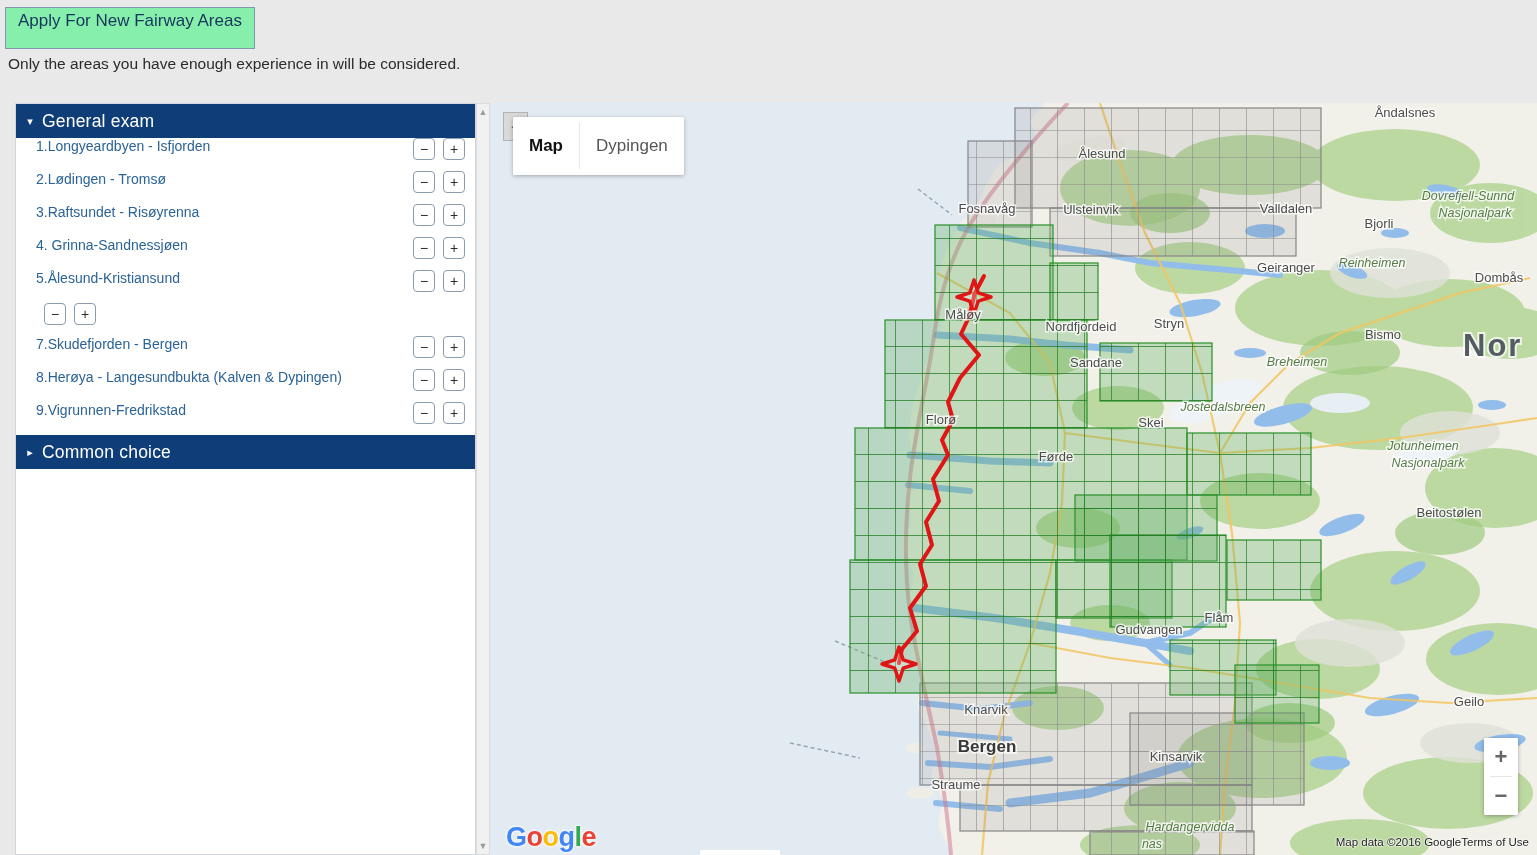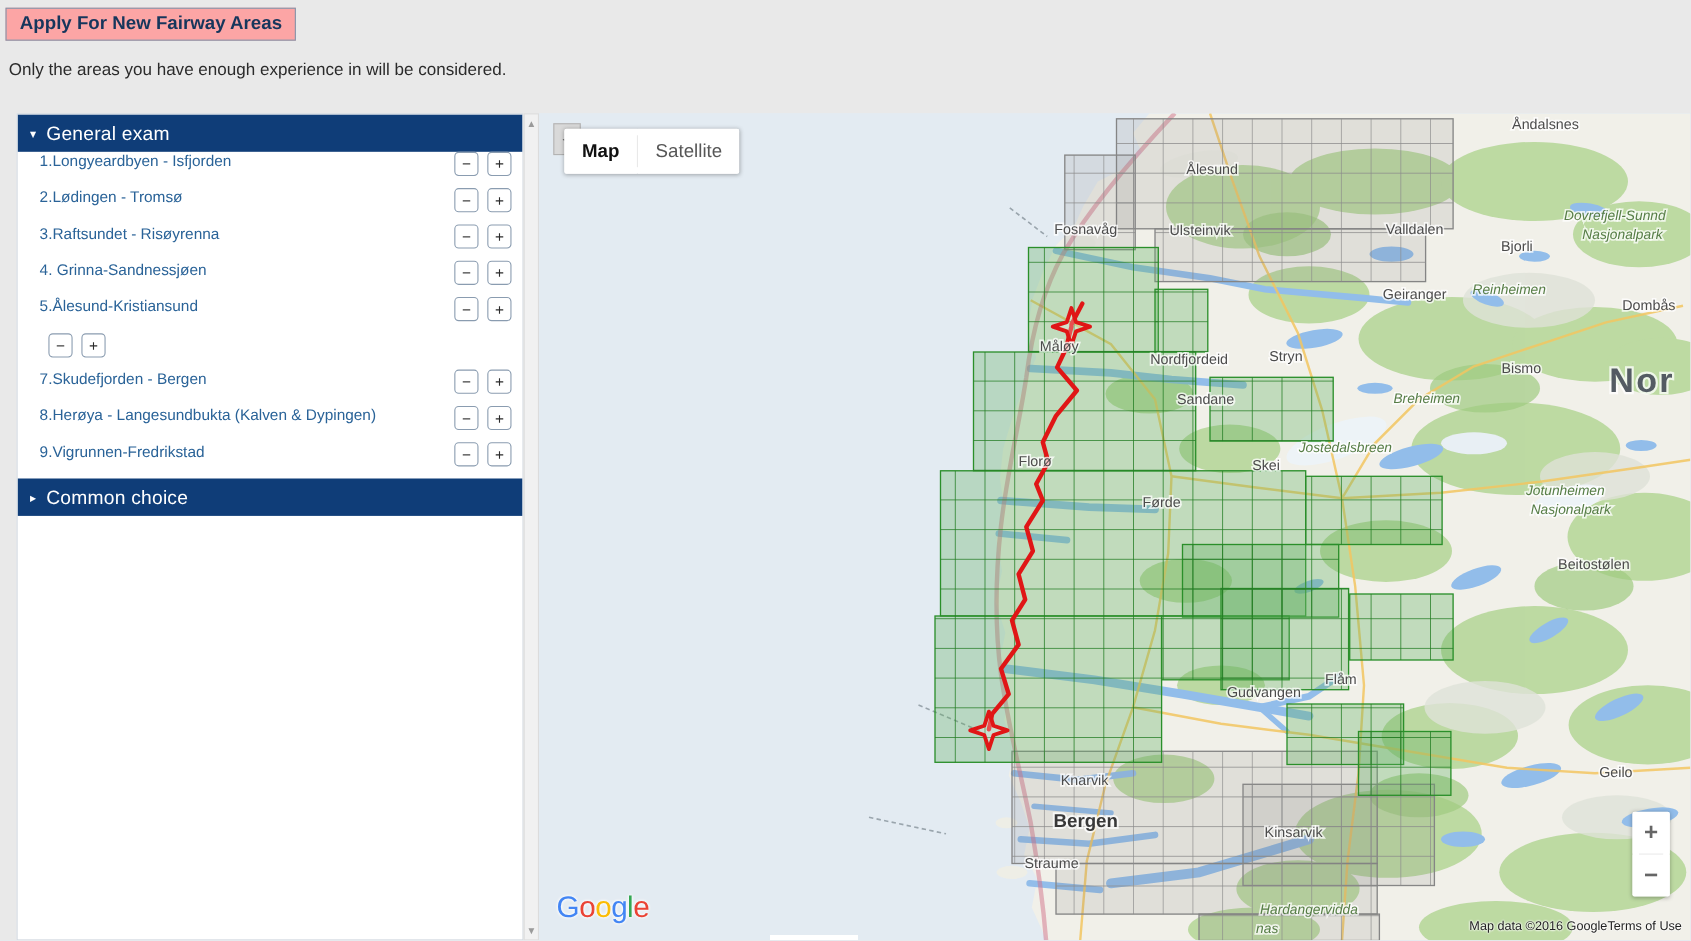--- a/index.html
+++ b/index.html
@@ -1,20 +1,20 @@
 <!DOCTYPE html>
 <html><head>
 <meta charset="utf-8">
 <style>
   html,body{margin:0;padding:0}
   body{font-family:"Liberation Sans",sans-serif;background:#e9e9e9}
   .page{position:relative;width:1537px;height:855px;overflow:hidden;background:#e9e9e9}
 
-  .title-box{position:absolute;left:5px;top:7px;background:#fca5a5;border:1px solid #8296ac;
-    padding:3px 12px 5px;font-size:17px;font-weight:bold;color:#16365c}
+  .title-box{position:absolute;left:5px;top:7px;background:#86efac;border:1px solid #8296ac;
+    padding:3px 12px 17px;font-size:17px;font-weight:normal;color:#16365c}
   .subtitle{position:absolute;left:8px;top:55px;font-size:15.5px;color:#2b2b2b}
 
   .sidebar-wrap{position:absolute;left:15px;top:103px;width:475px;height:752px;display:flex}
   .sidebar-panel{width:461px;background:#fff;border:1px solid #cfd6de;box-sizing:border-box;overflow:hidden}
   .section-header{height:34px;background:#0f3d78;color:#fff;display:flex;align-items:center;cursor:pointer}
   .caret{width:24px;text-align:center;font-size:11px;margin-left:2px}
   .section-title{font-size:17.5px;font-weight:normal;letter-spacing:.2px}
   .area-row{height:33px;display:flex;padding:0 10px 0 20px}
   .area-label{flex:1;font-size:14px;color:#2a6398;white-space:nowrap;overflow:hidden}
   .sq-btn{width:22px;height:22px;margin-left:8px;border:1px solid #8a9cb0;border-radius:4px;background:#fff;
@@ -23,32 +23,32 @@
     flex-direction:column;justify-content:space-between;align-items:center}
   .sb-arrow{color:#9a9a9a;font-size:9px;padding:3px 0;cursor:pointer}
 
   .map{position:absolute;left:490px;top:103px;width:1047px;height:752px;overflow:hidden;background:#e3ebf2}
   .map svg{position:absolute;left:0;top:0;display:block}
 
   .collapse-btn{position:absolute;left:13px;top:9px;width:23px;height:27px;background:#d9d9d9;border:1px solid #b3b3b3;
     color:#4e4e4e;font-size:11px;display:flex;align-items:center;justify-content:center;z-index:4;cursor:pointer}
   .maptype{position:absolute;left:23px;top:14px;display:flex;z-index:5;background:#fff;border-radius:2px;
     box-shadow:0 1px 4px rgba(0,0,0,.3);overflow:hidden}
-  .mt-btn{height:41px;padding:0 16px;background:#fff;border:none;font-size:17px;font-family:inherit;
+  .mt-btn{height:58px;padding:0 16px;background:#fff;border:none;font-size:17px;font-family:inherit;
     color:#565656;cursor:pointer}
   .mt-btn.active{font-weight:bold;color:#111}
   .mt-sep{width:1px;background:#e9e9e9;margin:6px 0}
 
   .zoom{position:absolute;right:19px;bottom:40px;width:34px;background:#fff;box-shadow:0 1px 4px rgba(0,0,0,.3);
     border-radius:2px;z-index:5;overflow:hidden}
   .zoom-btn{display:block;width:34px;height:38px;background:#fff;border:none;font-size:22px;color:#666;
     cursor:pointer;padding:0;font-family:inherit;font-weight:bold}
   .zoom-divider{height:1px;background:#e6e6e6;margin:0 6px}
 
-  .google-logo{position:absolute;left:16px;bottom:14px;font-size:27px;font-weight:normal;letter-spacing:-.5px;
+  .google-logo{position:absolute;left:16px;bottom:2px;font-size:27px;font-weight:bold;letter-spacing:-.5px;
     z-index:5;cursor:pointer;text-shadow:0 0 3px #fff,0 0 3px #fff}
   .attribution{position:absolute;right:8px;bottom:7px;font-size:11.5px;color:#222;z-index:5;display:flex;
     text-shadow:0 0 2px #fff,0 0 2px #fff,0 0 2px #fff}
   .attr-link{cursor:pointer}
 
   .lbl{font-family:"Liberation Sans",sans-serif;font-size:13px;fill:#4c4c4c;paint-order:stroke;
     stroke:#ffffff;stroke-width:3px;stroke-opacity:.75}
   .lbl.park{fill:#567d46;font-style:italic;font-size:12.5px}
   .lbl.city{font-size:17px;fill:#383838;font-weight:bold;stroke-width:3.5px}
   .lbl.country{font-size:31px;fill:#545b63;font-weight:bold;letter-spacing:2px;stroke-width:4px}
@@ -346,21 +346,21 @@
         </g>
     </svg>
 
     <div class="collapse-btn">
       <span>◀</span>
     </div>
 
     <div class="maptype">
       <button class="mt-btn active">Map</button>
       <div class="mt-sep"></div>
-      <button class="mt-btn">Satellite</button>
+      <button class="mt-btn">Dypingen</button>
     </div>
 
     <div class="zoom">
       <button class="zoom-btn">+</button>
       <div class="zoom-divider"></div>
       <button class="zoom-btn">−</button>
     </div>
 
     <div class="google-logo"><span style="color: rgb(66, 133, 244);">G</span><span style="color: rgb(234, 67, 53);">o</span><span style="color: rgb(251, 188, 5);">o</span><span style="color: rgb(66, 133, 244);">g</span><span style="color: rgb(52, 168, 83);">l</span><span style="color: rgb(234, 67, 53);">e</span></div>
 

